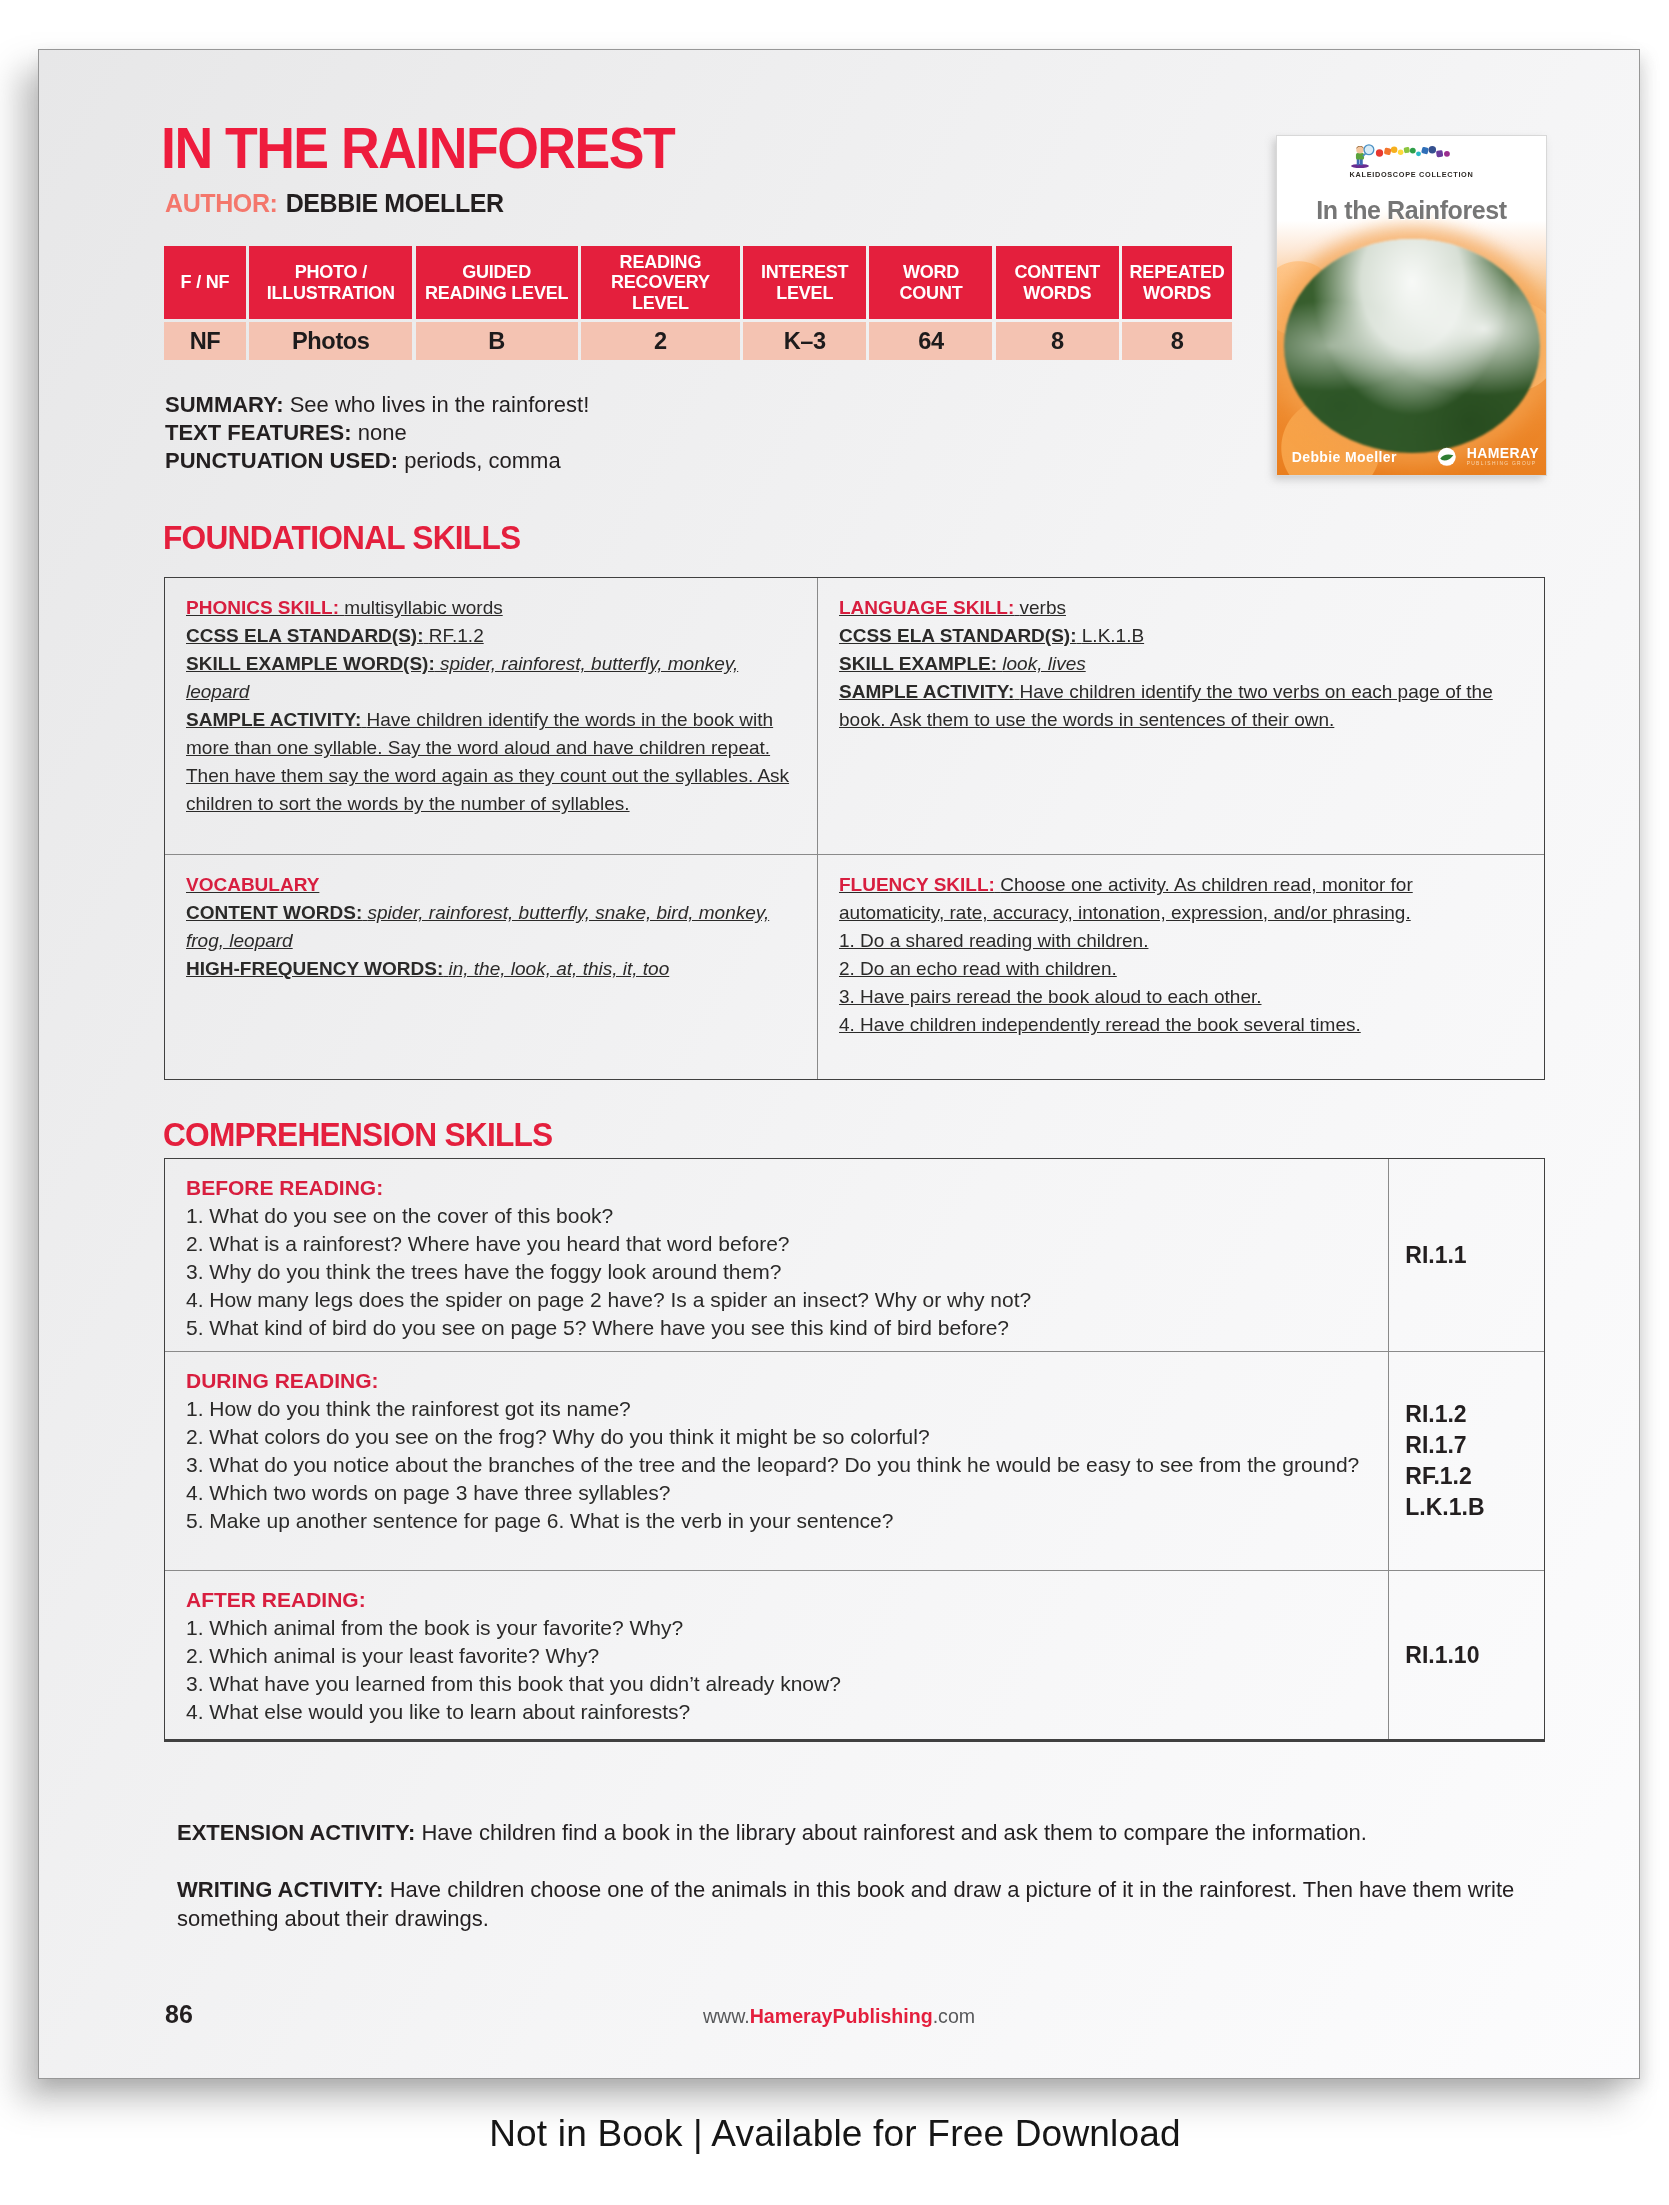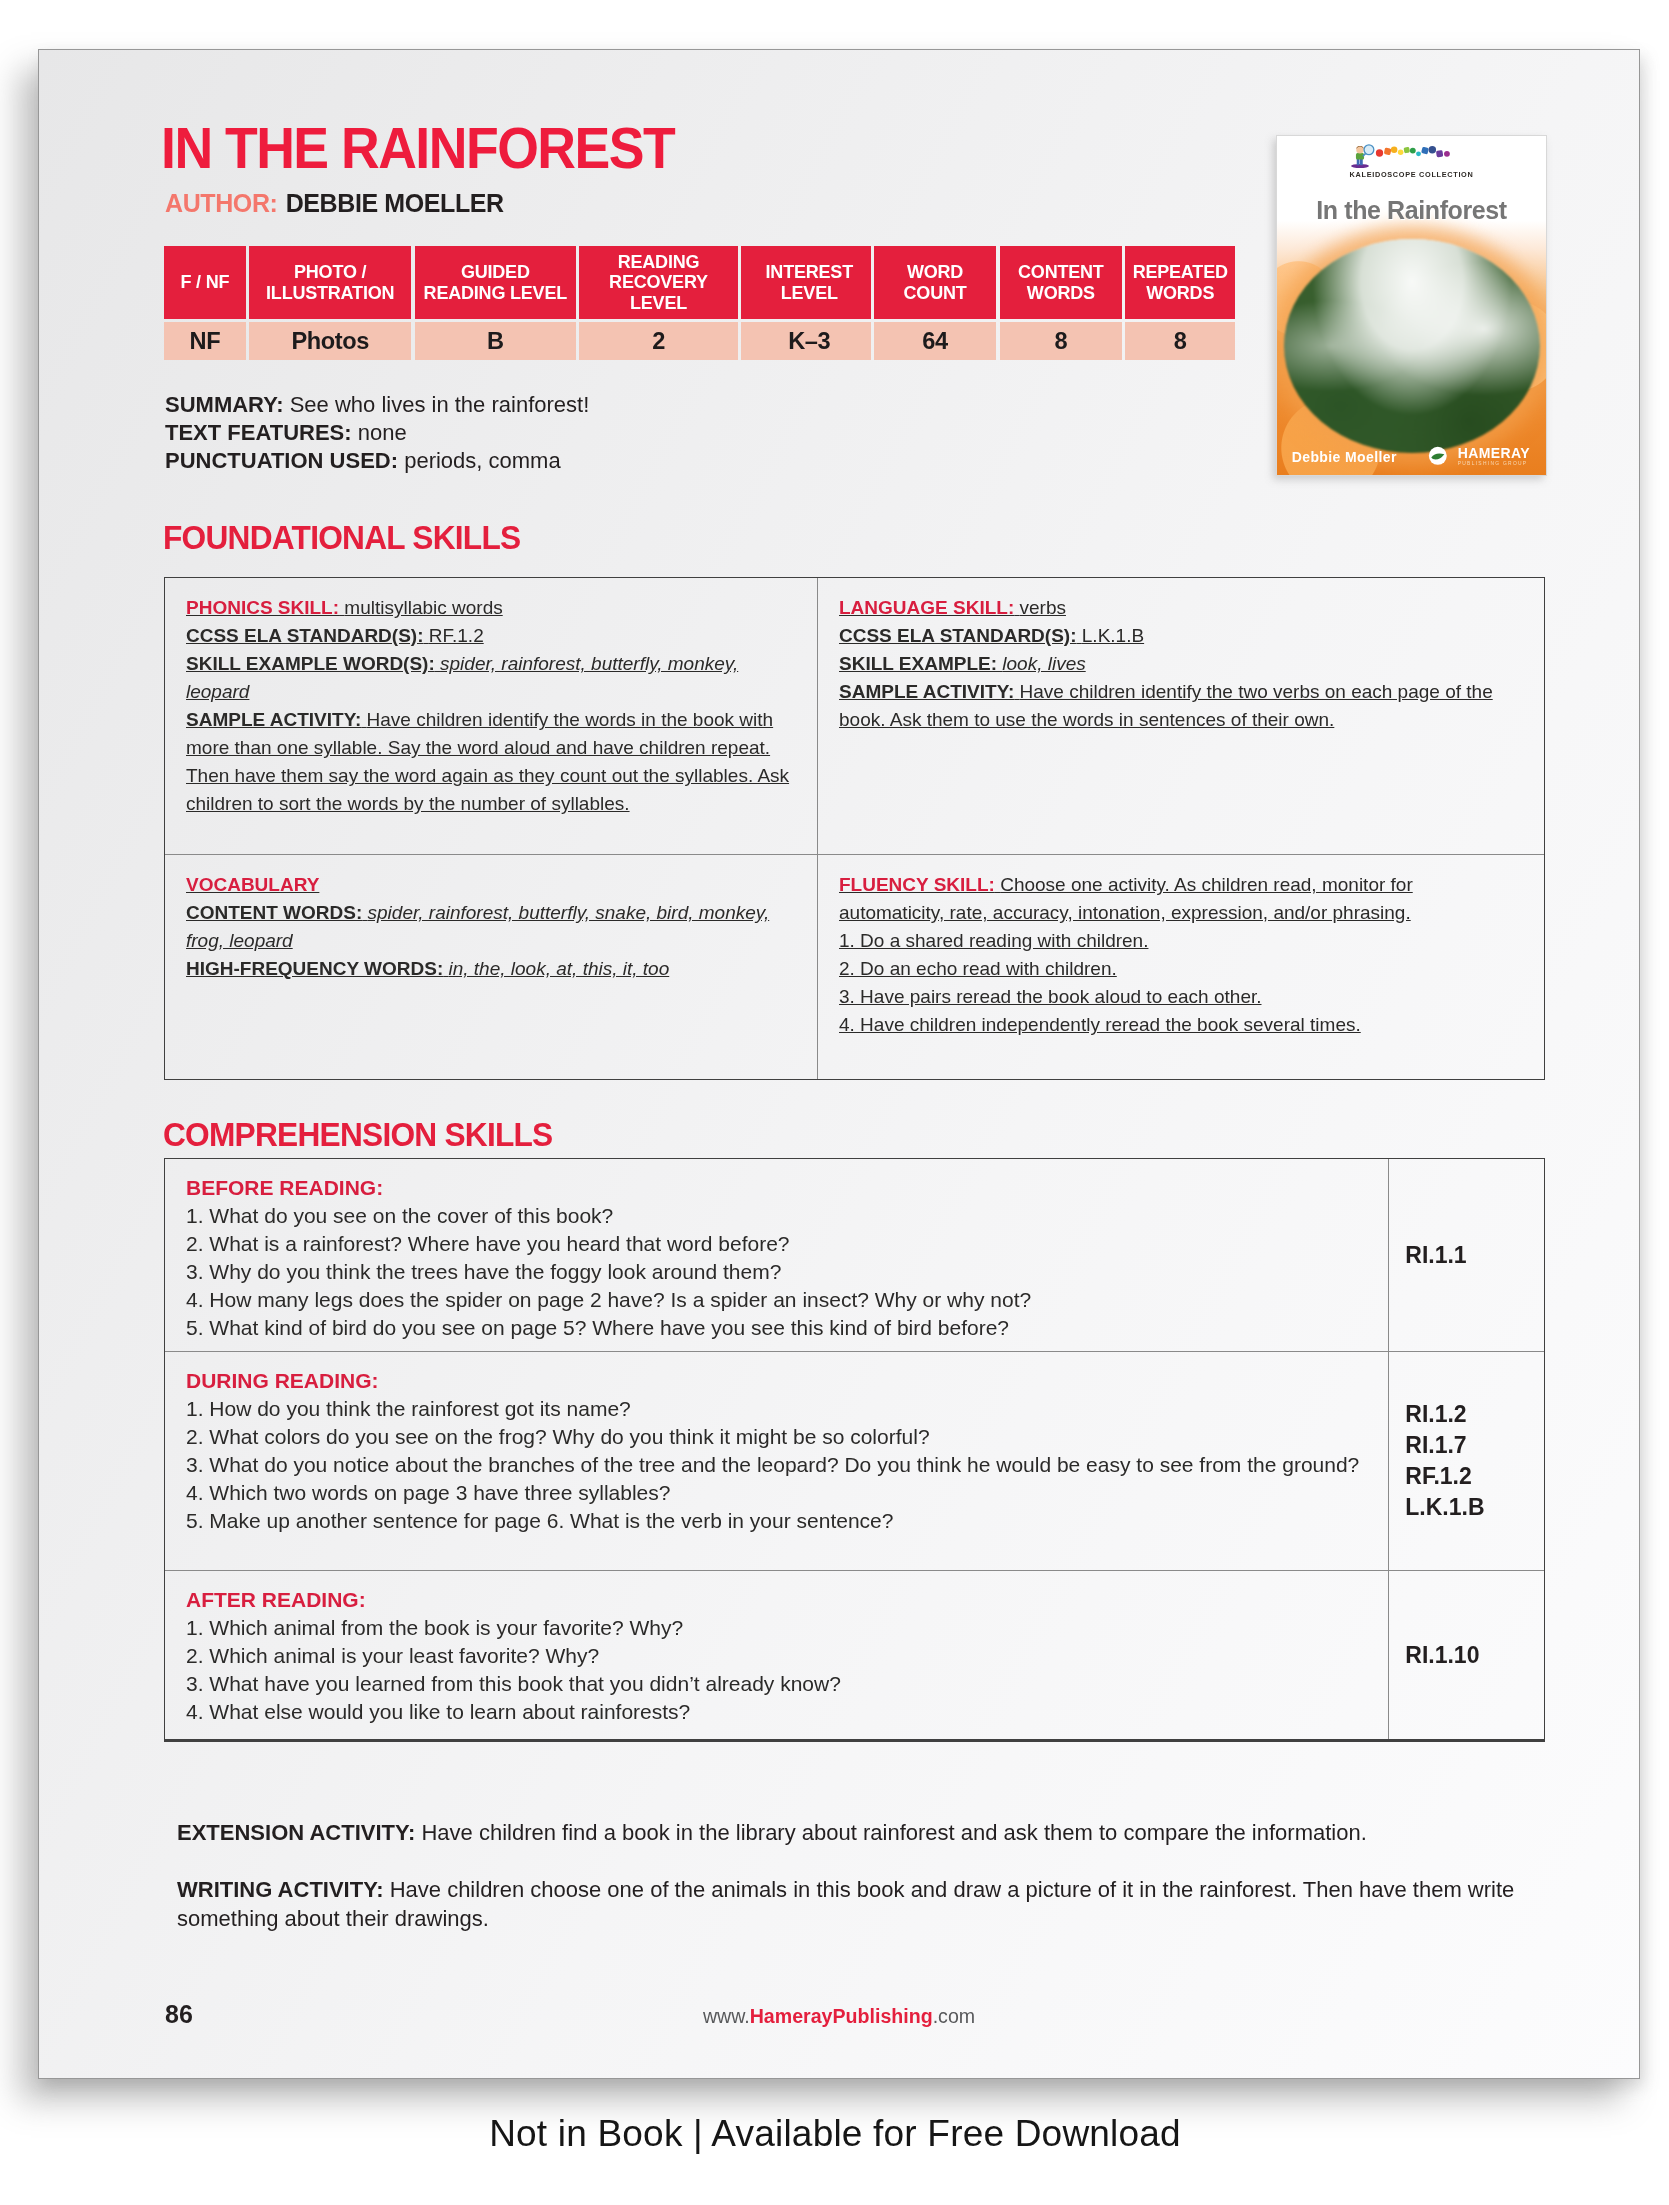--- a/index.html
+++ b/index.html
@@ -19,21 +19,21 @@
   .author-name{color:#231f20;}
   
   .info-table{left:125px;top:196px;width:1071px;}
   .irow{display:flex;gap:3.3px;}
   .hd{background:#e41f3d;color:#fff;height:73px;display:flex;align-items:center;justify-content:center;
       text-align:center;font-weight:700;font-size:18px;line-height:20.4px;white-space:pre-line;letter-spacing:-0.2px;}
   .vrow{margin-top:3.3px;text-align:right;}
   .vd{background:#f4c3b2;color:#1d1b1c;height:38px;display:flex;align-items:center;justify-content:center;
       font-weight:700;font-size:23.6px;letter-spacing:-0.4px;}
   .c0{width:82px;} .c1{width:163px;} .c2{width:162px;} .c3{width:159px;}
-  .c4{width:123px;padding-left:7px;} .c5{width:123px;} .c6{width:123px;} .c7{width:110px;}
+  .c4{width:123px;} .c5{width:123px;} .c6{width:123px;} .c7{width:110px;}
   
   .summary{left:126px;top:341px;font-size:22px;line-height:28px;color:#231f20;}
   .blbl{font-weight:700;}
   
   .sec-h{font-size:33px;font-weight:700;letter-spacing:-0.8px;color:#e41f3d;line-height:1;
          transform:scaleX(.96);transform-origin:left top;white-space:nowrap;}
   .fh{left:124px;top:471px;}
   .ch{left:124px;top:1068px;}
   
   .f-table{left:125px;top:527px;width:1381px;height:503px;border:1.6px solid #404040;
@@ -77,21 +77,21 @@
      background:
        radial-gradient(ellipse at 50% 20%, rgba(255,255,255,.96) 0%, rgba(255,255,255,.8) 28%, rgba(255,255,255,0) 55%),
        radial-gradient(ellipse at 78% 42%, rgba(255,255,255,.85) 0%, rgba(255,255,255,0) 38%),
        radial-gradient(ellipse at 18% 50%, rgba(255,255,255,.5) 0%, rgba(255,255,255,0) 30%),
        radial-gradient(ellipse at 22% 78%, #2c5426 0%, rgba(44,84,38,0) 55%),
        radial-gradient(ellipse at 72% 85%, #264a1e 0%, rgba(38,74,30,0) 60%),
        radial-gradient(ellipse at 50% 62%, #517d42 0%, #3d6531 55%, #33562a 100%);
      filter:blur(1px);
      box-shadow:0 0 18px 13px rgba(243,160,76,.7);}
   .cover-author{position:absolute;left:14.7px;bottom:9.8px;font-size:14px;font-weight:700;color:#fff;letter-spacing:0.4px;}
-  .hameray{position:absolute;right:16px;bottom:8.2px;display:flex;align-items:flex-start;gap:10px;}
+  .hameray{position:absolute;right:7px;bottom:8.2px;display:flex;align-items:center;gap:10px;}
   .hameray-txt{display:flex;flex-direction:column;line-height:1;}
   .hameray-name{font-size:14px;font-weight:700;color:#fff;letter-spacing:0.4px;}
   .hameray-sub{font-size:4.9px;color:#f8d9b5;letter-spacing:1.3px;margin-top:1.6px;}
 </style>
 </head>
 <body>
 
 <div id="canvas">
 
   <div class="sheet">

